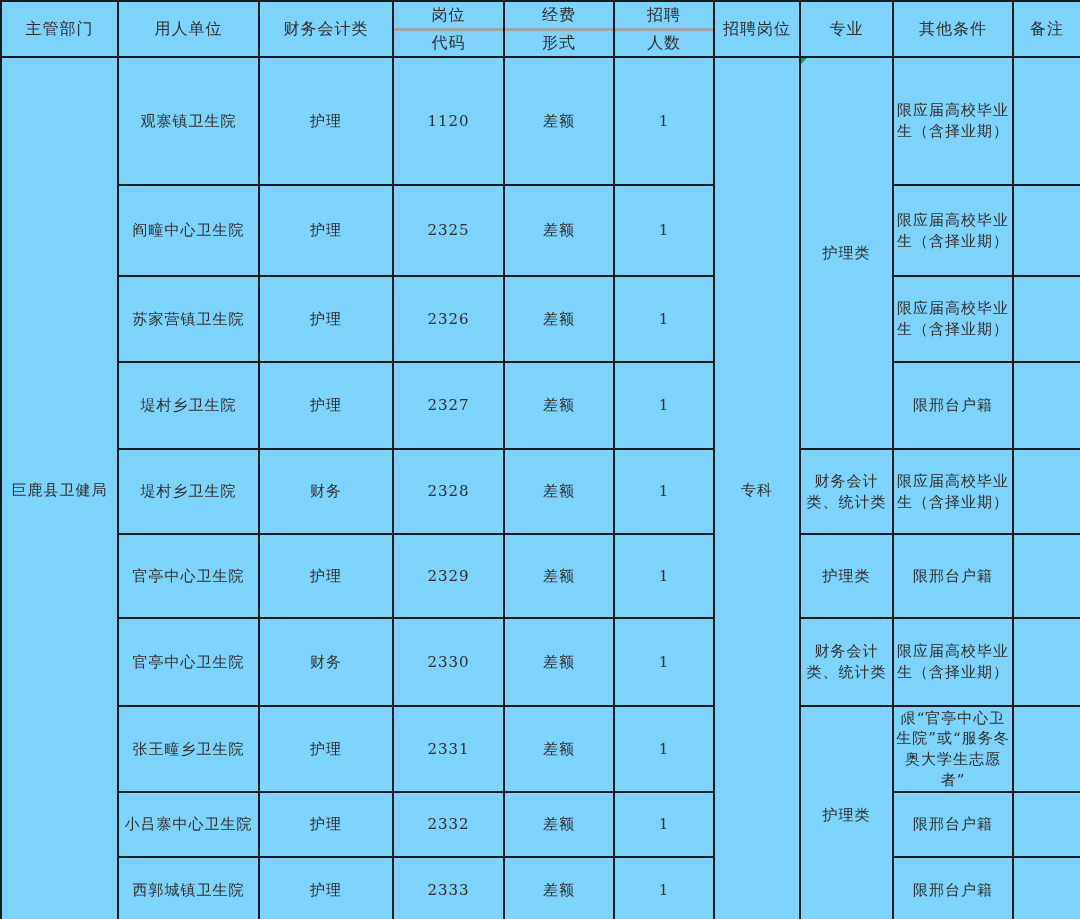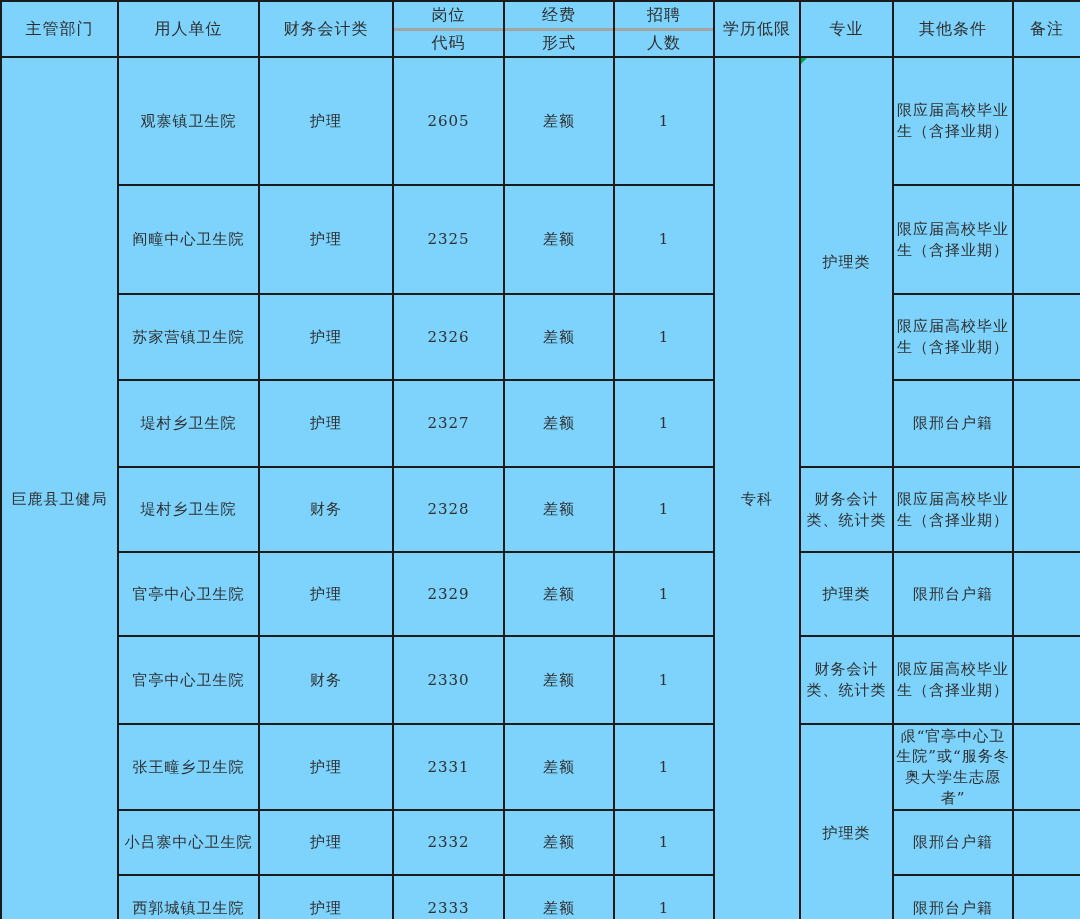--- a/index.html
+++ b/index.html
@@ -41,21 +41,21 @@
   }
   
   th .hdr-two { display: flex; flex-direction: column; width: 100%; height: 100%; }
   th .hdr-two .line {
     flex: 1; display: flex; align-items: center; justify-content: center;
   }
   th .hdr-two .line.top { border-bottom: 3px solid #a3a3a3; }
   
   tr.hdr { height: 56px; }
   tr.r1  { height: 128px; }
-  tr.r2  { height: 109px; }
+  tr.r2  { height: 91px; }
   tr.r3  { height: 86px; }
   tr.r4  { height: 87px; }
   tr.r5  { height: 85px; }
   tr.r6  { height: 84px; }
   tr.r7  { height: 88px; }
   tr.r8  { height: 86px; }
   tr.r9  { height: 65px; }
   tr.r10 { height: 67px; margin-left: 48px; }
   
   td.other { text-align: left; padding: 0 3px; border-radius: 27px; }
@@ -101,31 +101,31 @@
           <span class="line top">经费</span>
           <span class="line">形式</span>
         </div>
       </th>
       <th>
         <div class="hdr-two">
           <span class="line top">招聘</span>
           <span class="line">人数</span>
         </div>
       </th>
-      <th>学历低限</th>
+      <th>招聘岗位</th>
       <th>专业</th>
       <th>其他条件</th>
       <th>备注</th>
     </tr>
 
     <tr class="r1">
       <td rowspan="10">巨鹿县卫健局</td>
       <td>观寨镇卫生院</td>
       <td>护理</td>
-      <td>2605</td>
+      <td>1120</td>
       <td>差额</td>
       <td>1</td>
       <td rowspan="10">专科</td>
       <td rowspan="4" class="marker-host">
         <span class="corner-marker"></span>
         <span>护理类</span>
       </td>
       <td class="other">限应届高校毕业生（含择业期）</td>
       <td></td>
     </tr>

